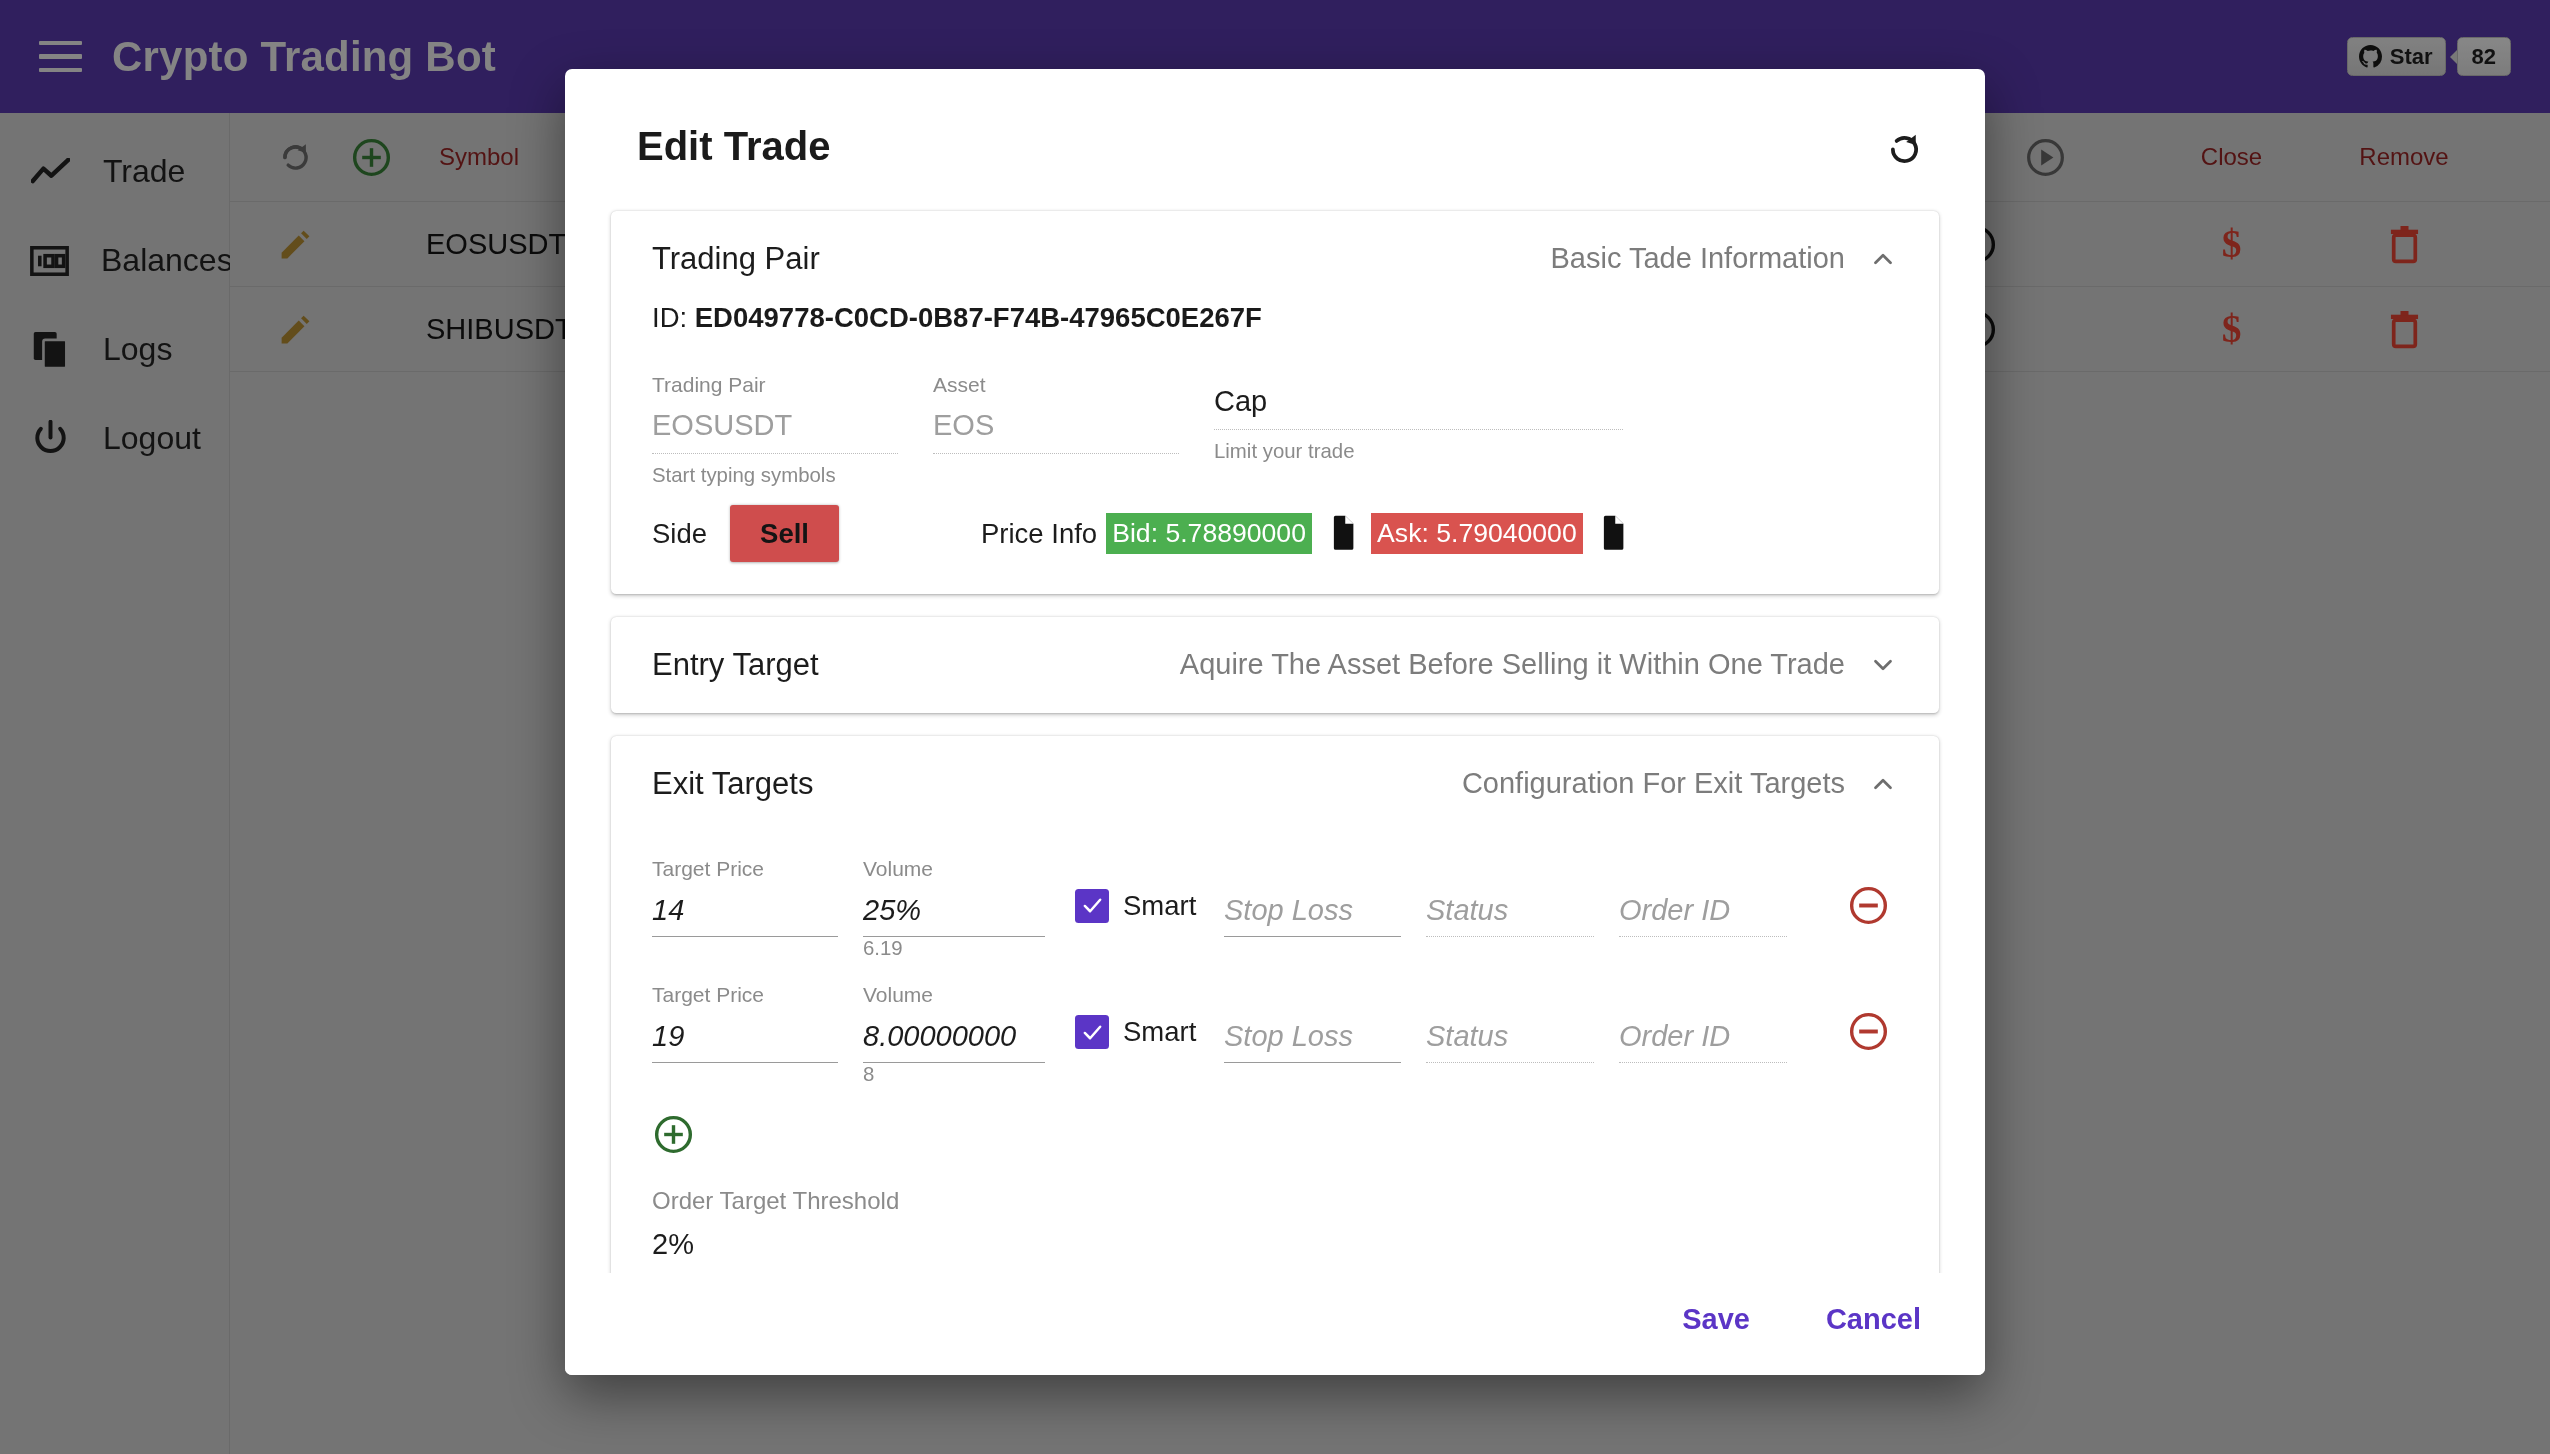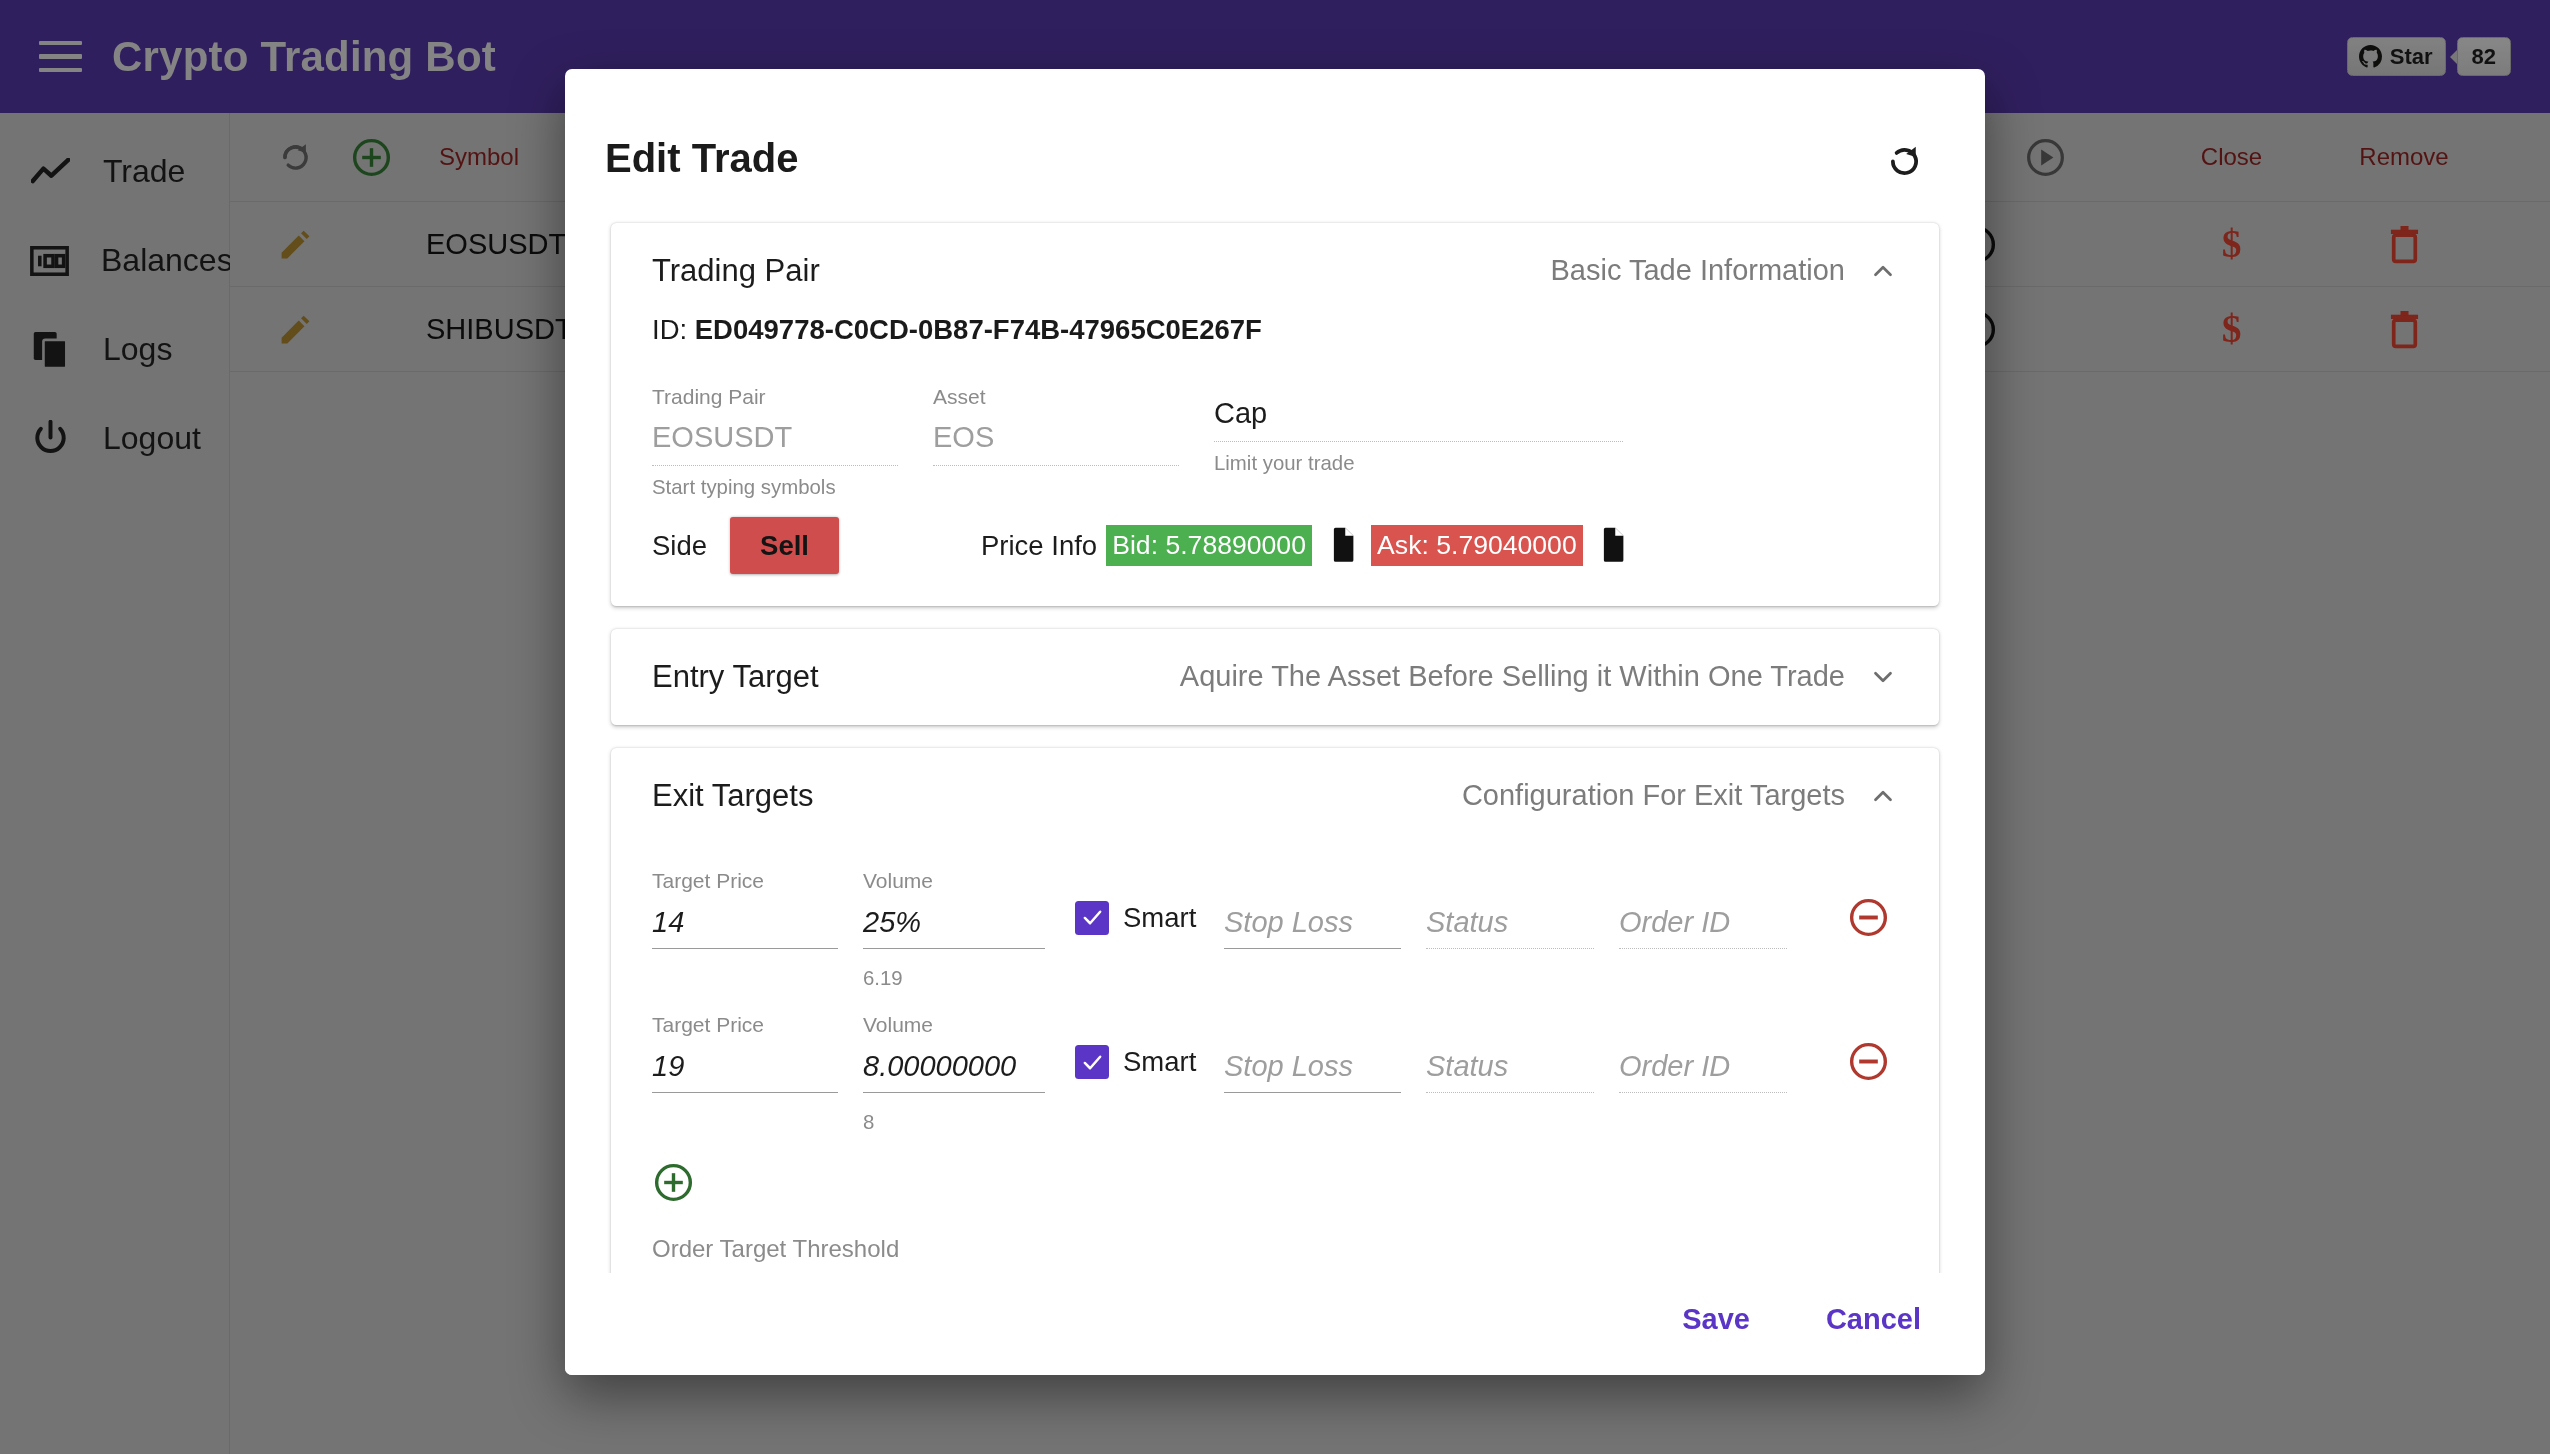--- a/index.html
+++ b/index.html
@@ -85,22 +85,21 @@
   .modal {
     position: absolute; left: 565px; top: 69px;
     width: 1420px; height: 1306px;
     background: #fff; border-radius: 7px;
     box-shadow: 0 19.5px 53px rgba(0,0,0,.45);
     z-index: 10; display: flex; flex-direction: column;
     overflow: hidden;
   }
   .modal-head {
     display: flex; align-items: flex-start; justify-content: space-between;
-    padding: 55px 55px 0 40px;
-    margin-top: 12px;
+    padding: 55px 55px 0 72px;
   }
   .modal-title { font-size: 40px; font-weight: 700; color: #1b1b1b; }
   .modal-refresh { cursor: pointer; padding: 5.3px; }
 
   .modal-body {
     flex: 1; overflow: hidden; position: relative;
     padding: 32px 46px 0 46px;
   }
 
   .card {
@@ -149,21 +148,21 @@
   
   .et-row { display: flex; align-items: flex-start; padding-left: 41px; }
   .et-col { margin-right: 0; }
   .et-label { font-size: 21px; color: #8b8b8b; display: block; margin-bottom: 10.6px; min-height: 26.6px; }
   .et-input {
     font-size: 29px; color: #1c1c1c; padding-bottom: 8.9px; min-height: 41px; font-style: italic;
   }
   .et-input.solid { border-bottom: 1.8px solid #9a9a9a; }
   .et-input.dotted { border-bottom: 1.8px dotted #bdbdbd; }
   .et-input.ph { color: #9e9e9e; }
-  .et-hint { font-size: 20.4px; color: #8b8b8b; margin-top: 18px; display: block; min-height: 25px; }
+  .et-hint { font-size: 20.4px; color: #8b8b8b; margin-top: 0; display: block; min-height: 25px; }
   .c-price { width: 186px; margin-right: 25px; }
   .c-vol   { width: 182px; margin-right: 30px; }
   .c-smart { width: 149px; display: flex; align-items: center; gap: 14px; padding-top: 32px; }
   .c-stop  { width: 177px; margin-right: 25px; }
   .c-stat  { width: 168px; margin-right: 25px; }
   .c-oid   { width: 168px; margin-right: 25px; }
   .c-del   { padding-top: 26.6px; margin-left: 35px; }
   .cbx {
     width: 34px; height: 34px; border-radius: 3.5px; background: #5b35c6;
     display: flex; align-items: center; justify-content: center; cursor: pointer;

